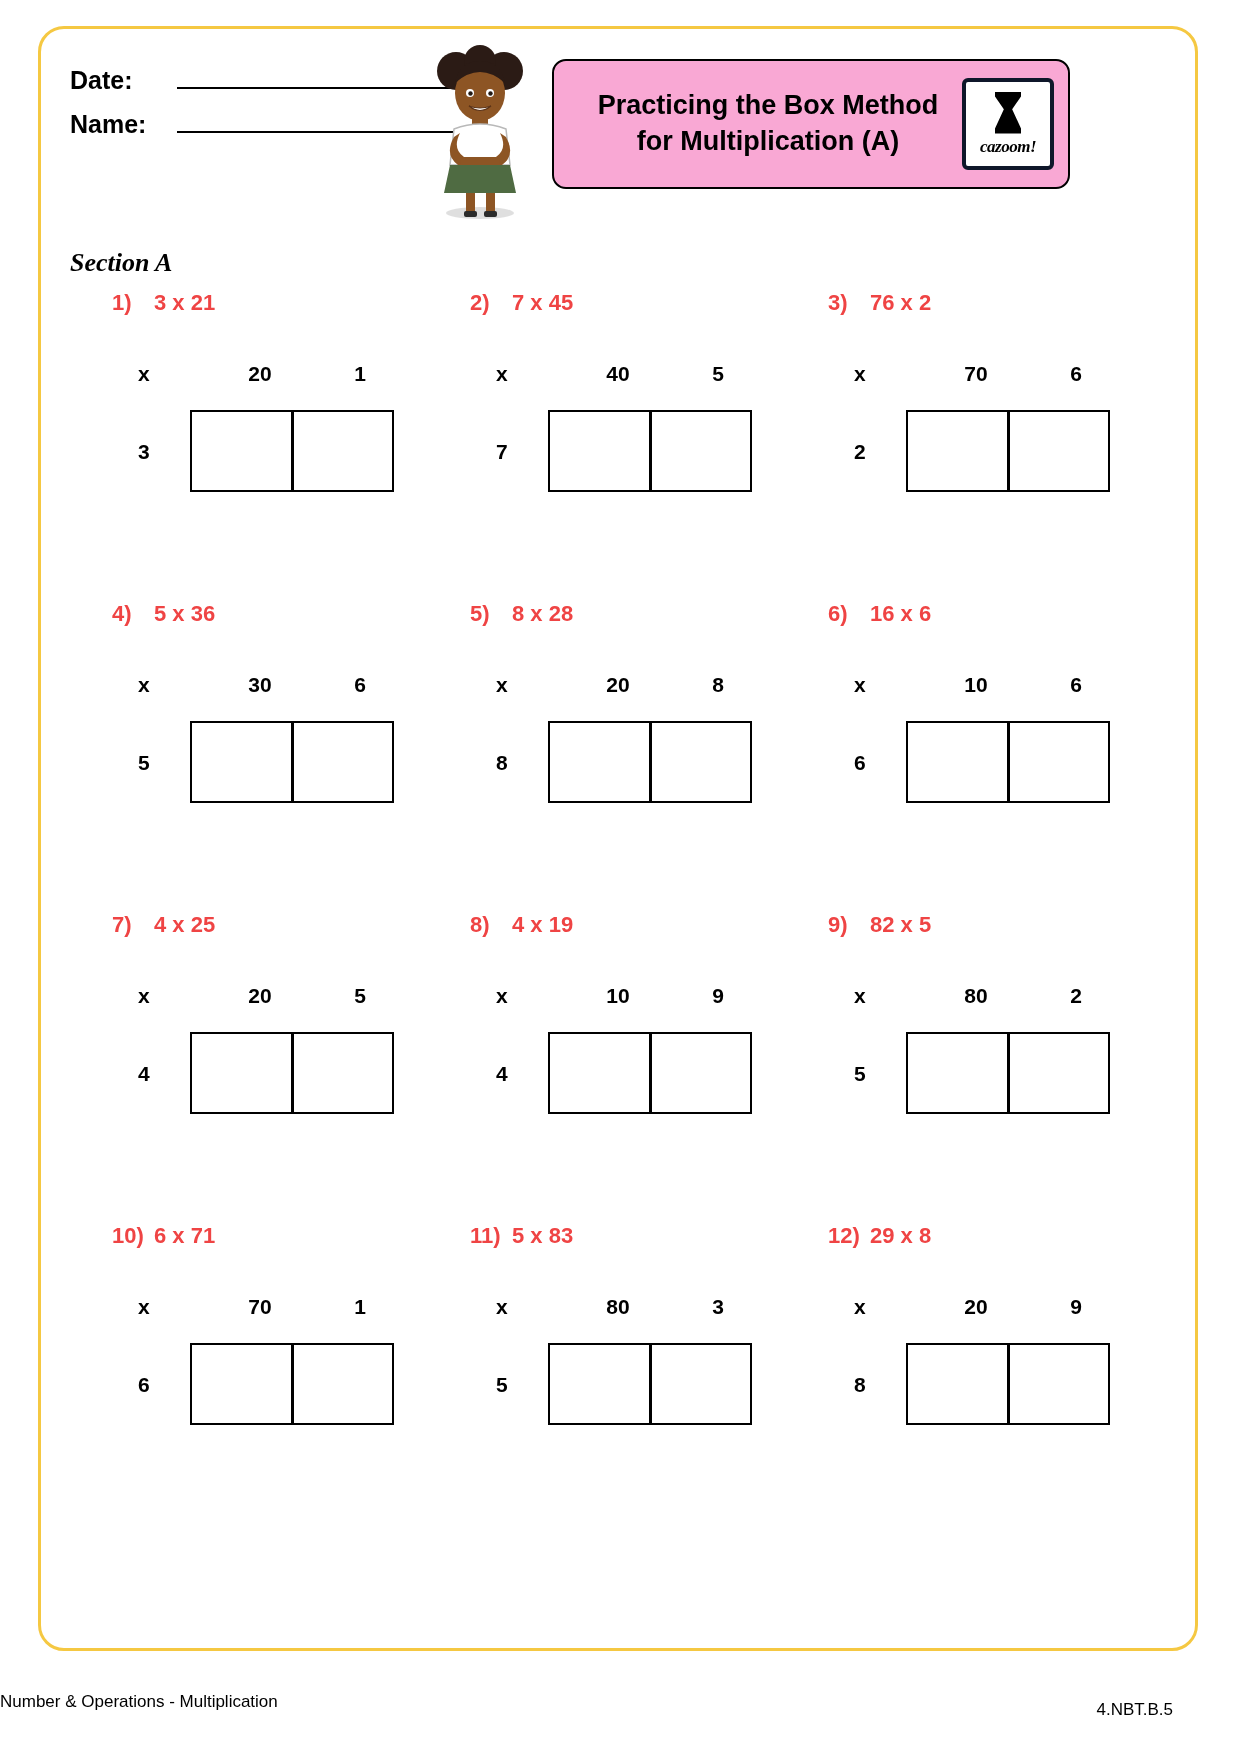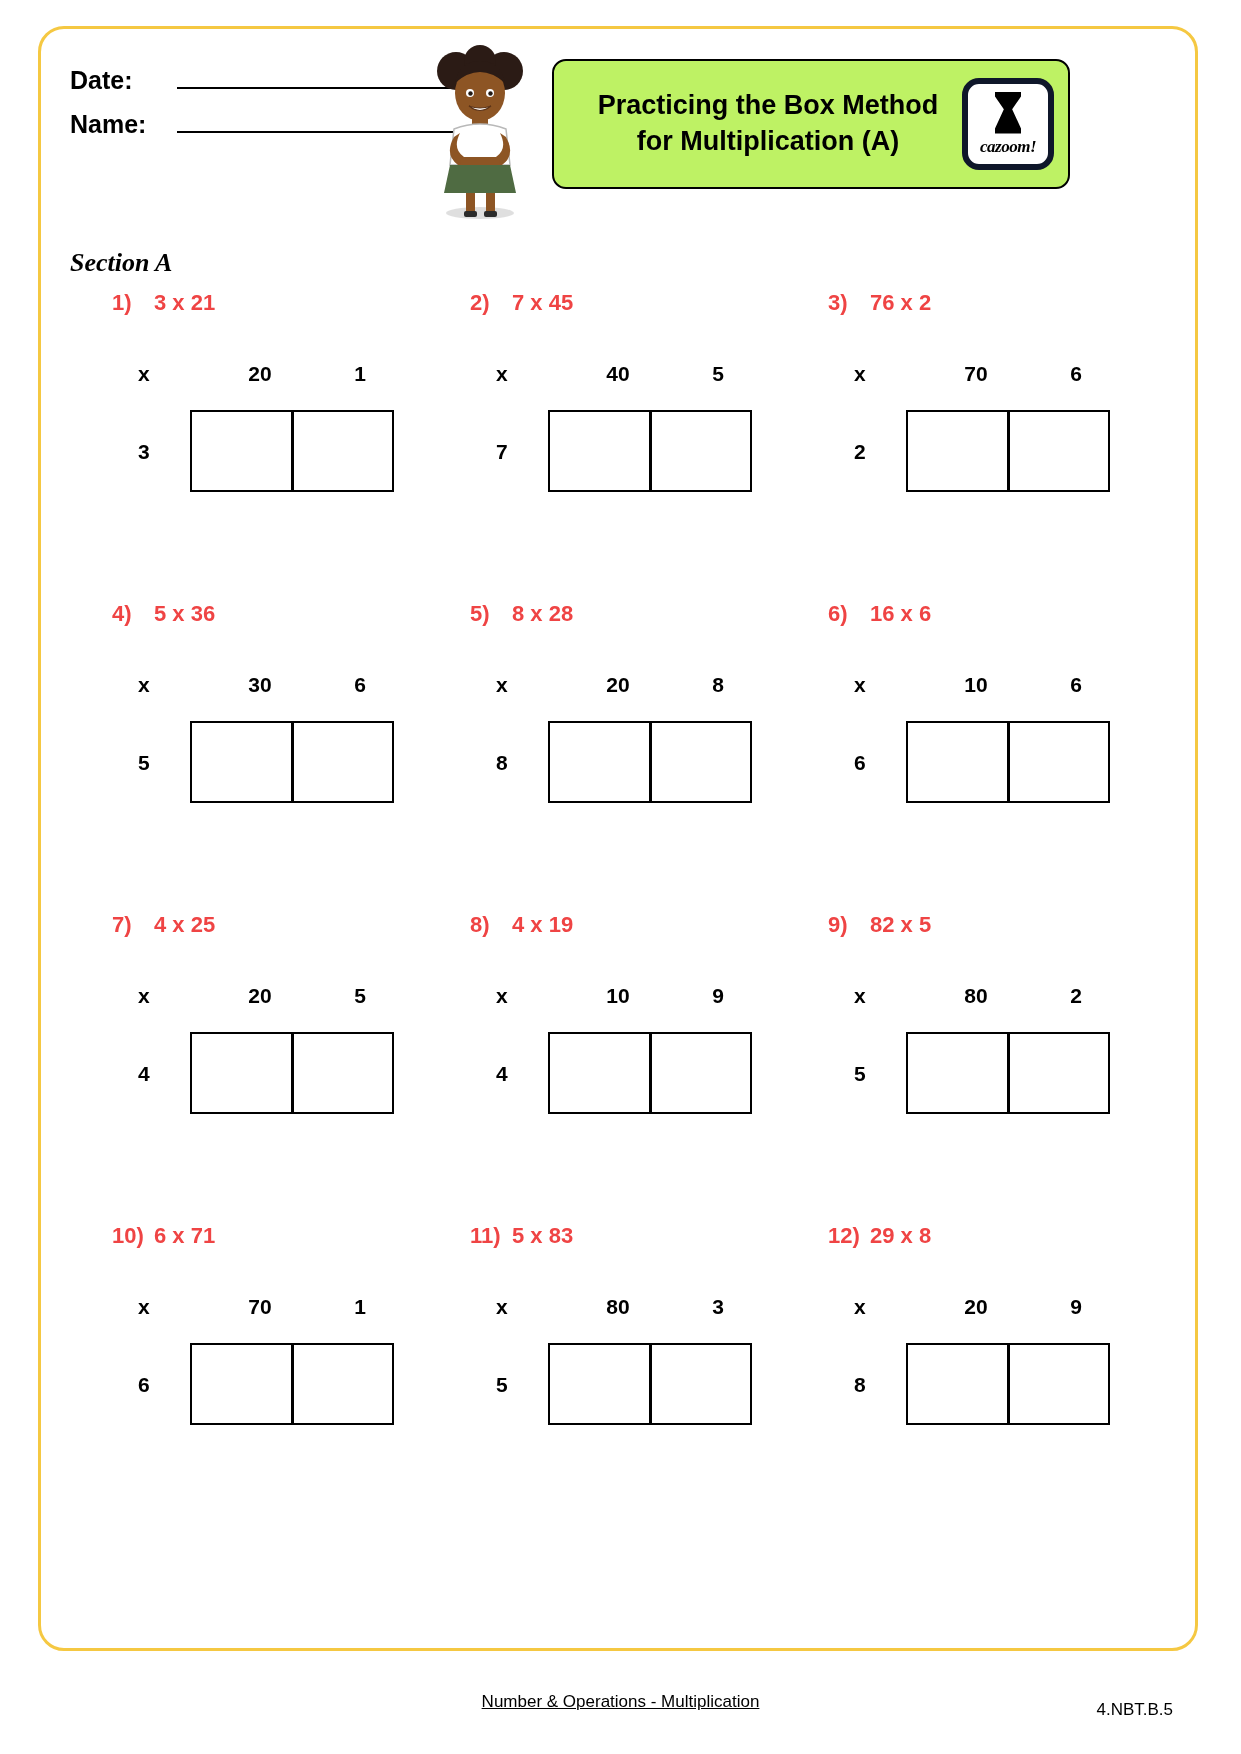--- a/index.html
+++ b/index.html
@@ -66,43 +66,43 @@
     width: 120px;
     height: 175px;
   }
 
   .title-box {
     position: absolute;
     left: 492px;
     top: 14px;
     width: 518px;
     height: 130px;
-    background: #bef264;
+    background: #f9a8d4;
     border: 2px solid #000;
     border-radius: 14px;
     box-sizing: border-box;
     display: flex;
     align-items: center;
     justify-content: space-between;
     padding: 0 14px 0 20px;
   }
   .title-text {
     flex: 1;
     text-align: center;
     font-size: 27px;
     font-weight: bold;
     line-height: 1.32;
     color: #000;
   }
   .logo-box {
     width: 92px;
     height: 92px;
     background: #ffffff;
-    border: 6px solid #0f172a;
-    border-radius: 17px;
+    border: 4px solid #0f172a;
+    border-radius: 6px;
     display: flex;
     flex-direction: column;
     align-items: center;
     justify-content: center;
     box-sizing: border-box;
   }
   .logo-glyph {
     width: 26px;
     height: 42px;
     background: #000;
@@ -212,22 +212,21 @@
   .f-left a, .f-link {
     color: #1a1ae6;
     text-decoration: underline;
     display: block;
   }
   .f-center {
     position: absolute;
     left: 0;
     right: 0;
     top: 22px;
-    text-align: center;
-    text-decoration: underline;
+    text-align: left;
   }
   .f-right {
     position: absolute;
     right: 68px;
     top: 30px;
   }
 </style>
 </head>
 <body>
 

